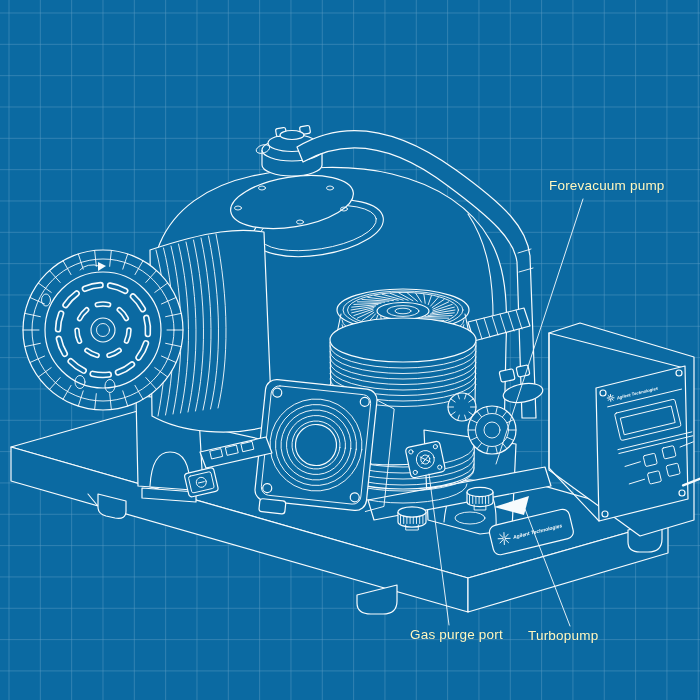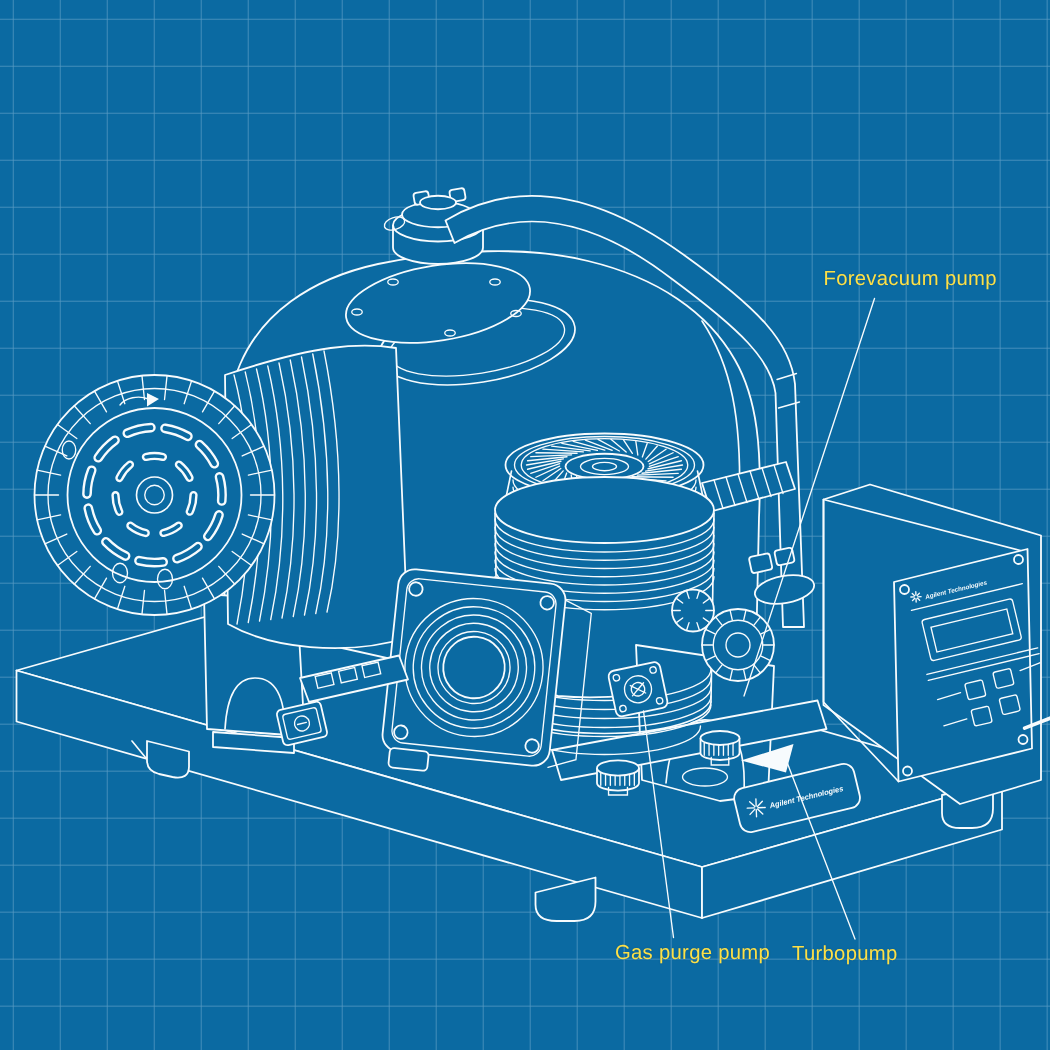--- a/index.html
+++ b/index.html
@@ -16,21 +16,21 @@
   svg{position:absolute;left:0;top:0;}
   .grid{fill:none;stroke:var(--grid);stroke-width:1;}
   .ln{fill:none;stroke:var(--line);stroke-width:1.1;stroke-linecap:round;stroke-linejoin:round;}
   .lnt{fill:none;stroke:var(--line);stroke-width:0.9;stroke-linecap:round;}
   .fill{fill:var(--bg);stroke:var(--line);stroke-width:1.2;stroke-linejoin:round;}
   .wfill{fill:var(--line);stroke:none;}
   .slot{fill:none;stroke:var(--line);stroke-linecap:round;}
   .slotin{fill:none;stroke:var(--bg);stroke-linecap:round;}
   .thick{fill:none;stroke:var(--line);stroke-width:2.4;stroke-linecap:round;}
   .label{
-    position:absolute;color:#fde047;font-size:13.5px;letter-spacing:.2px;
+    position:absolute;color:#fef9c3;font-size:13.5px;letter-spacing:.2px;
     white-space:nowrap;text-shadow:0 0 1px rgba(10,60,95,.4);text-align:center;
   }
   .brandtext{fill:var(--line);font-family:"Liberation Sans",sans-serif;font-weight:700;font-style:italic;}
 </style>
 </head>
 <body>
 
 <div class="stage">
 <svg id="art" width="700" height="700" viewBox="0 0 700 700">
   <defs>
@@ -459,15 +459,15 @@
 
   <polygon class="wfill" points="494,507 529,496 524,515"></polygon>
   <g>
     <path class="lnt" d="M583,199 L496,464"></path>
     <path class="lnt" d="M449,625 L429,474"></path>
     <path class="lnt" d="M570,626 L525,509"></path>
   </g>
 </svg>
 
 <div class="label" style="left:549px;top:178px">Forevacuum pump</div>
-<div class="label" style="left:410px;top:627px">Gas purge pump</div>
+<div class="label" style="left:410px;top:627px">Gas purge port</div>
 <div class="label" style="left:528px;top:628px">Turbopump</div>
 </div>
 
 </body></html>

